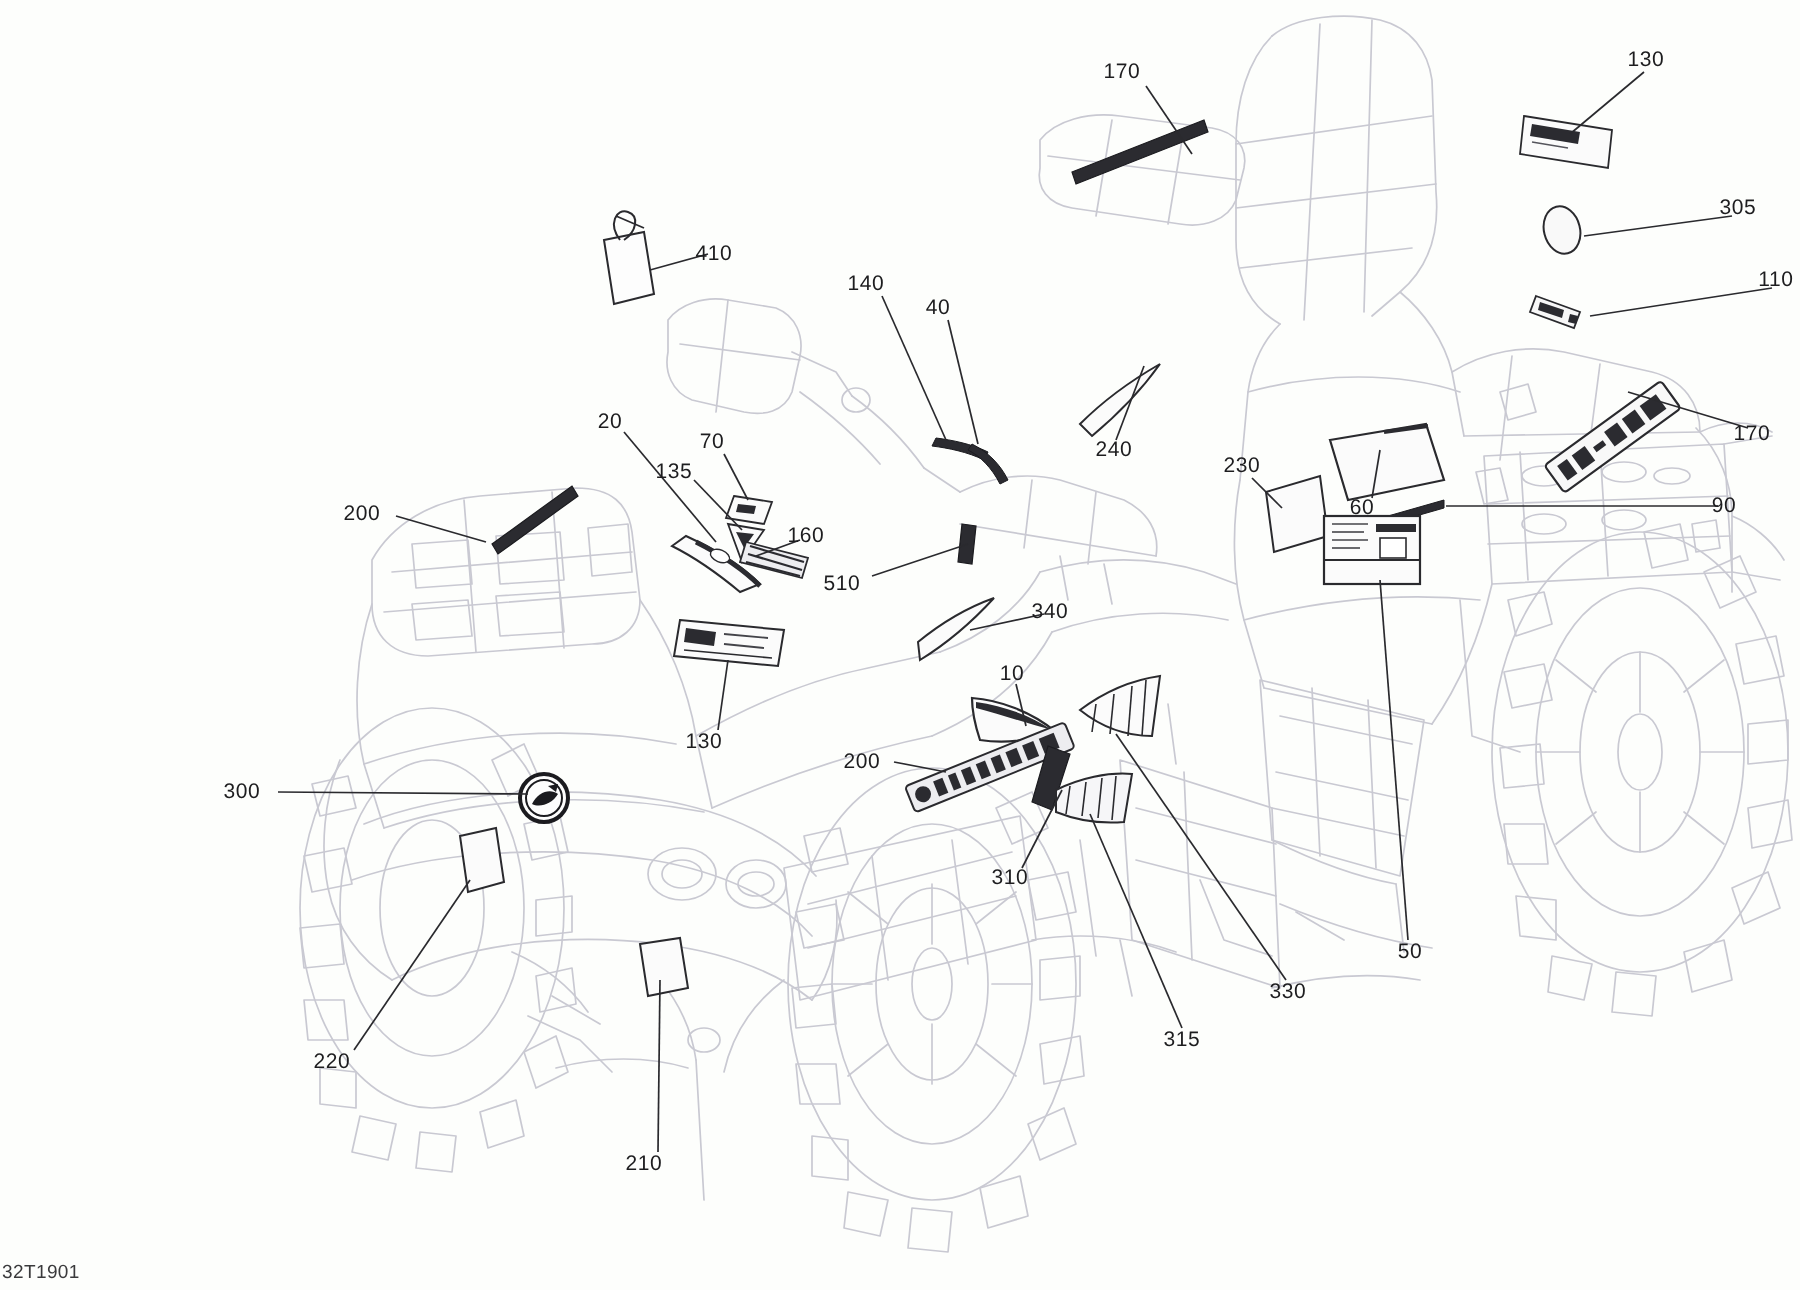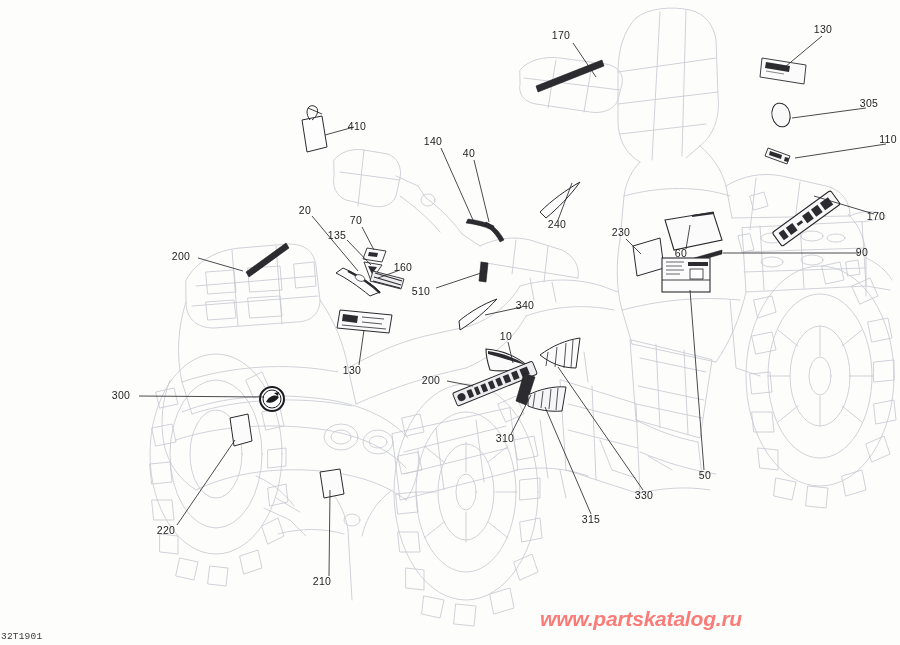--- a/index.html
+++ b/index.html
@@ -13,21 +13,21 @@
   #stage{position:absolute;left:0;top:0;width:760px;height:645px;}
   svg.layer{position:absolute;left:0;top:0;width:900px;height:645px;}
   .callout-text{
     font-family:"Liberation Sans", sans-serif;
     font-size:10.5px;
     fill:#1d1d1f;
     letter-spacing:.3px;
   }
   .diagram-code{
     position:absolute;left:1px;bottom:3px;
-    font-family:Liberation Mono, monospace;
+    font-family:Liberation Sans, sans-serif;
     font-size:9.5px;color:#3a3a3c;letter-spacing:.2px;
   }
   .watermark{
     position:absolute;right:18px;bottom:14px;
     font-family:"Liberation Sans", sans-serif;
     font-size:21px;font-weight:bold;font-style:italic;
     color:#fa7b77;letter-spacing:-.2px;white-space:nowrap;
   }
 </style>
 </head>
@@ -514,14 +514,13 @@
         <text x="166" y="531" class="callout-text" text-anchor="middle" dominant-baseline="middle">220</text>
       </g>
       <g>
         <line x1="329" y1="576" x2="330" y2="490" stroke="#2a2a2e" stroke-width="0.85"></line>
         <text x="322" y="582" class="callout-text" text-anchor="middle" dominant-baseline="middle">210</text>
       </g>
     </svg>
 
   <div class="diagram-code">32T1901</div>
 
-  <div class="watermark">www.partskatalog.ru</div>
 </div>
 
 </body></html>

